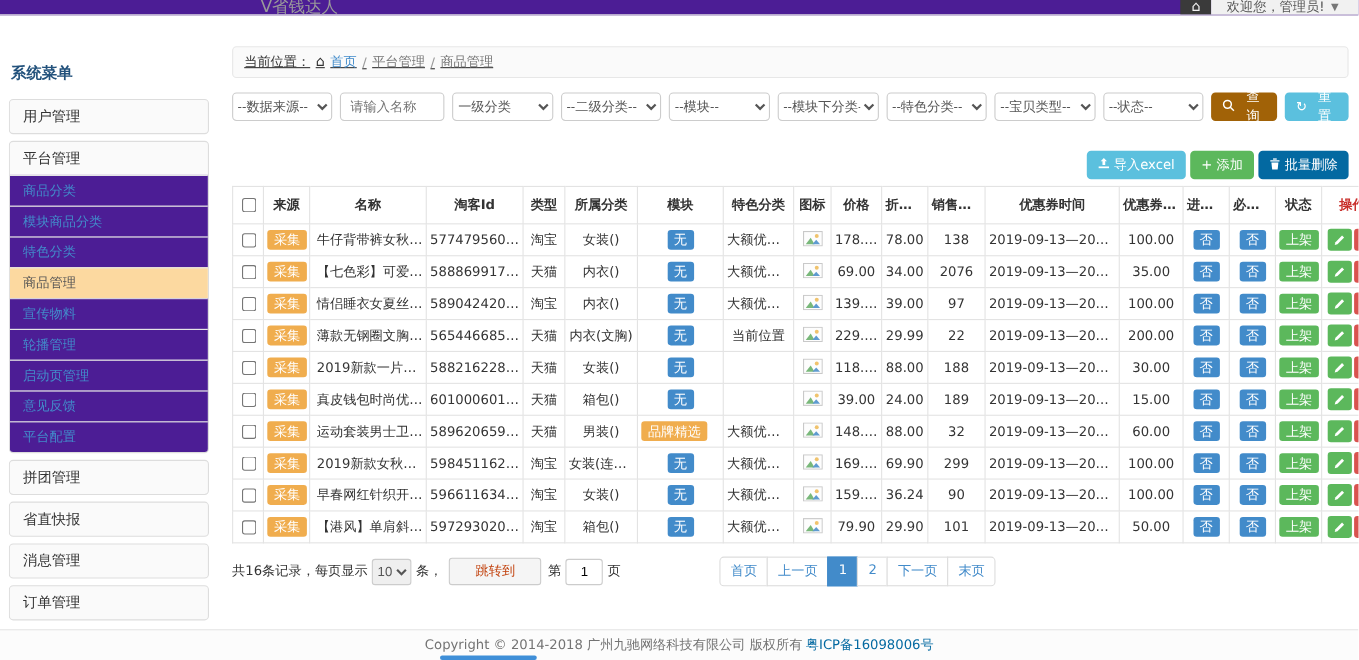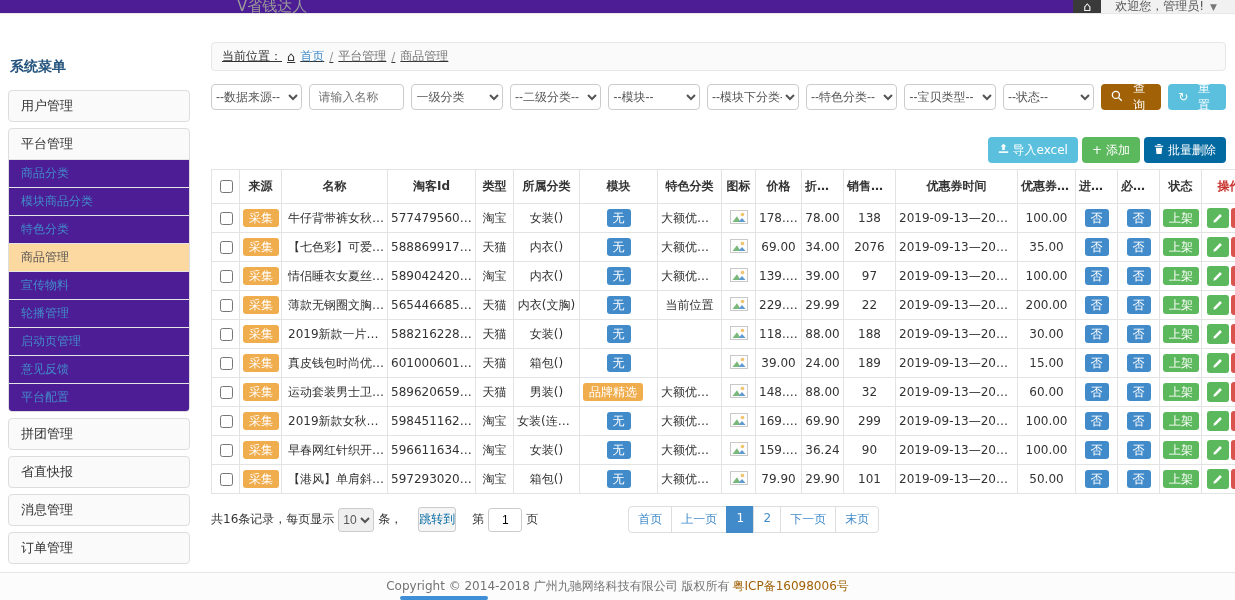--- a/index.html
+++ b/index.html
@@ -53,30 +53,30 @@
   .b-blue { background:#428bca; cursor:pointer; }
   .b-green { background:#5cb85c; cursor:pointer; }
   .mod-extra { margin-left:2px; color:#333; }
   .op-btn { display:inline-flex; align-items:center; justify-content:center; width:22px; height:20px; border-radius:3px; margin:0 1px; cursor:pointer; vertical-align:middle; }
   .op-edit { background:#5cb85c; }
   .op-del { background:#d9534f; }
   .thumb { display:inline-block; line-height:0; }
   
   .table-footer { display:flex; align-items:center; margin-top:12px; color:#333; }
   .pp-select { height:24px; border:1px solid #ccc; border-radius:3px; margin:0 4px; font-size:12px; color:#555; }
-  .jump-btn { border:1px solid #ccc; border-radius:3px; background:#f5f5f5; padding:3px 0; margin:0 16px; cursor:pointer; color:#0369a1; }
+  .jump-btn { border:1px solid #ccc; border-radius:3px; background:#f5f5f5; padding:3px 23px; margin:0 6px; cursor:pointer; color:#c2410c; }
   .jump-input { width:34px; height:24px; border:1px solid #ccc; border-radius:3px; text-align:center; margin:0 4px; font-size:12px; }
   .pg { display:flex; margin-left:90px; }
   .pg-btn { min-width:28px; padding:4px 9px; border:1px solid #ddd; color:#428bca; background:#fff; text-align:center; margin-left:-1px; cursor:pointer; }
   .pg-btn:first-child { border-radius:4px 0 0 4px; margin-left:0; }
   .pg-btn:last-child { border-radius:0 4px 4px 0; }
   .pg-btn.active { background:#428bca; border-color:#428bca; color:#fff; }
   
   .page-footer { position:absolute; left:0; top:572px; width:1235px; height:28px; background:#fcfcfc; border-top:1px solid #e5e5e5; display:flex; align-items:center; justify-content:center; gap:3px; color:#737373; z-index:5; }
-  .icp-link { color:#a16207; cursor:pointer; }
+  .icp-link { color:#0369a1; cursor:pointer; }
   .scroll-thumb { position:absolute; left:400px; bottom:0; width:88px; height:4px; background:#3f8fd8; border-radius:2px; z-index:6; }
 </style>
 </head>
 <body>
 
 <div class="topbar">
   <div class="brand">V省钱达人</div>
   <div class="topbar-right">
     <div class="home-btn">
       <span>⌂</span>

